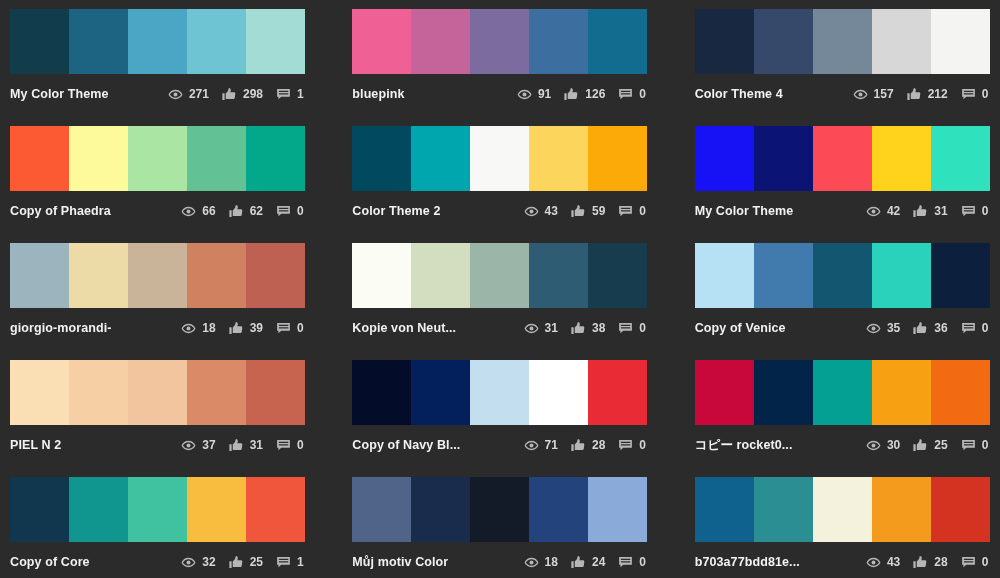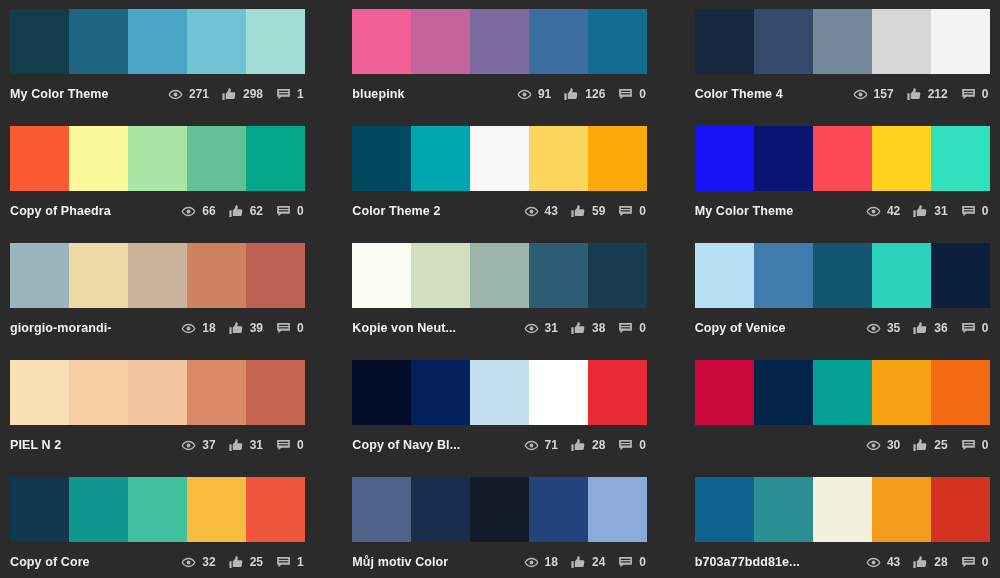--- a/index.html
+++ b/index.html
@@ -533,20 +533,21 @@
     </div>
     <div class="card">
       <div class="swatches">
         <div class="swatch" style="background: rgb(200, 8, 58);"></div>
         <div class="swatch" style="background: rgb(3, 36, 73);"></div>
         <div class="swatch" style="background: rgb(5, 160, 148);"></div>
         <div class="swatch" style="background: rgb(247, 160, 18);"></div>
         <div class="swatch" style="background: rgb(242, 107, 18);"></div>
       </div>
       <div class="meta">
+        <div class="title">コピー rocket0...</div>
         <div class="stats">
           <div class="stat">
             <span class="icon">
               <svg viewBox="0 0 16 16" width="15" height="15" fill="currentColor">
                 <path d="M8 3C4.6 3 1.8 5.1 0.7 7.7c-0.1 0.2-0.1 0.4 0 0.6C1.8 10.9 4.6 13 8 13s6.2-2.1 7.3-4.7c0.1-0.2 0.1-0.4 0-0.6C14.2 5.1 11.4 3 8 3zm0 8.4c-2.6 0-4.9-1.5-5.9-3.4C3.1 6.1 5.4 4.6 8 4.6s4.9 1.5 5.9 3.4C12.9 9.9 10.6 11.4 8 11.4z"></path>
                 <circle cx="8" cy="8" r="2.1"></circle>
               </svg>
             </span>
             <span class="num">30</span>
           </div>

